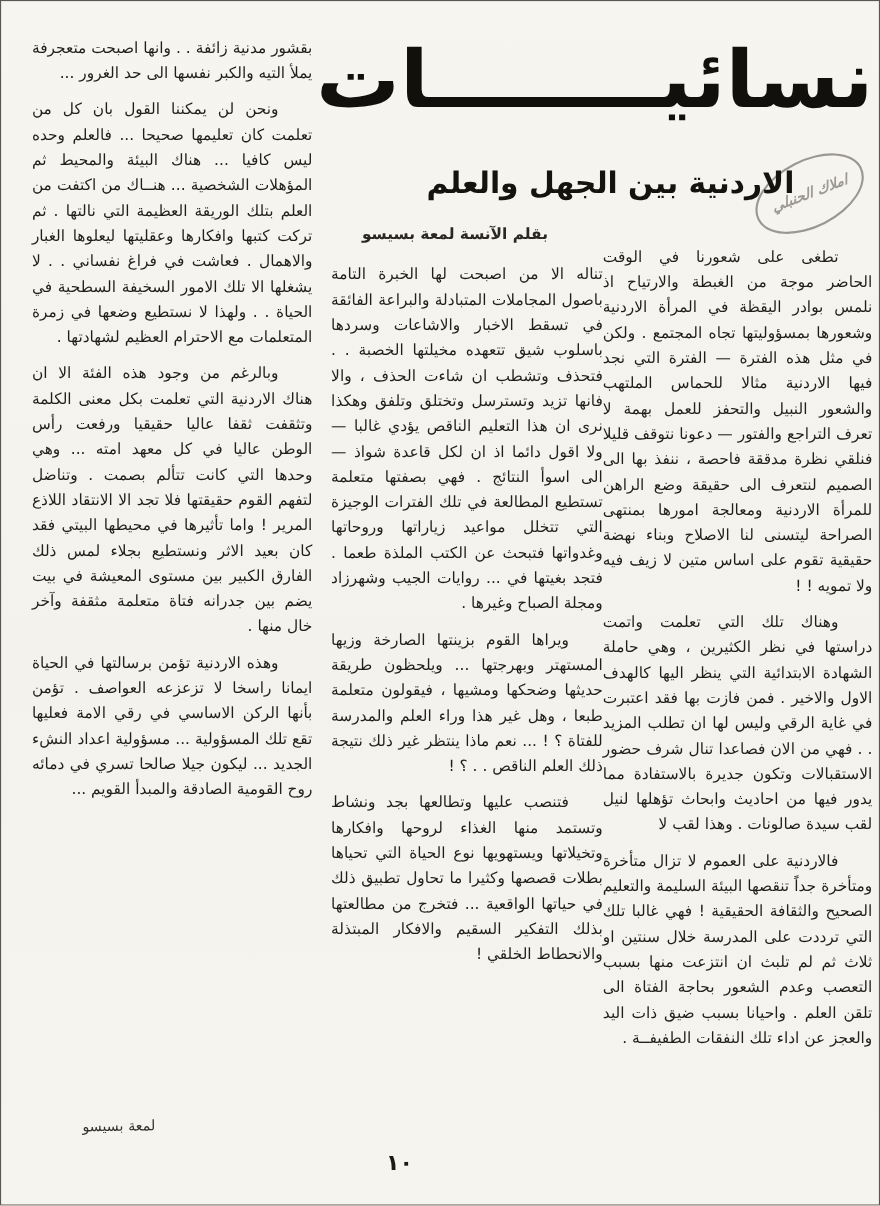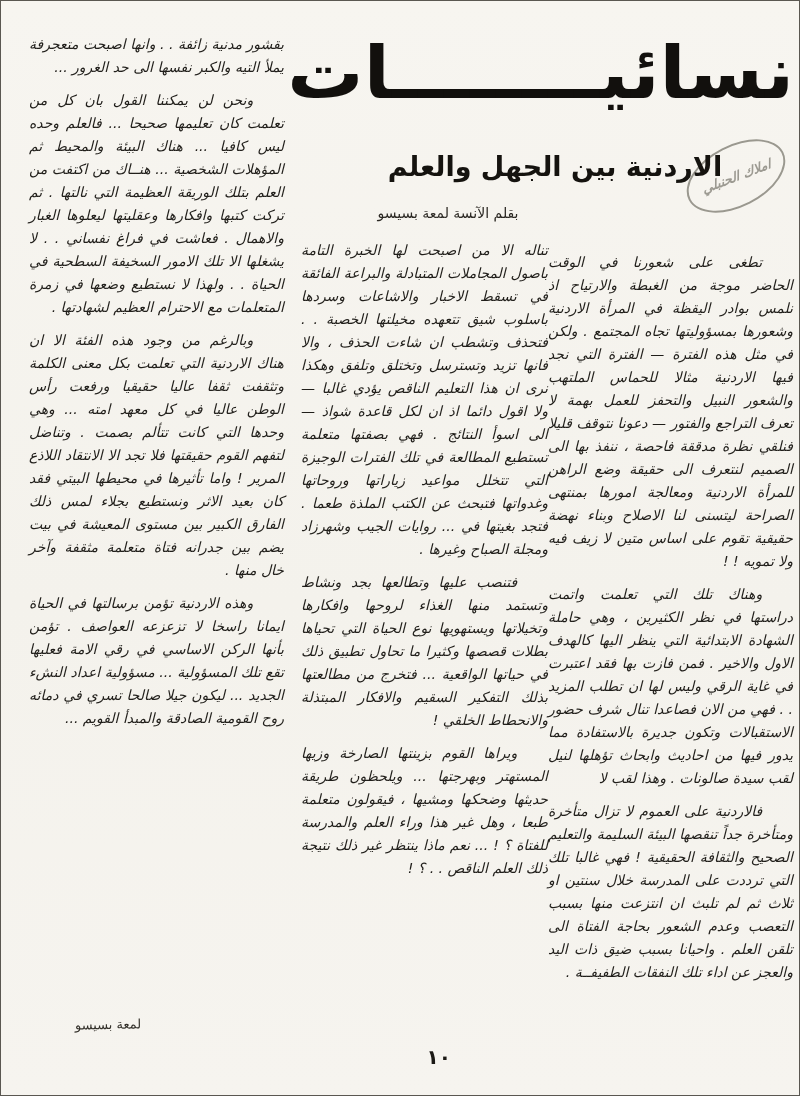--- a/index.html
+++ b/index.html
@@ -24,22 +24,22 @@
     transform:scaleY(0.95);
     white-space:nowrap;
   }
   .article-title{
     position:absolute;top:150px;left:378px;width:352px;
     direction:rtl;text-align:center;
     font-size:27px;font-weight:bold;color:#15130f;
   }
   .byline{
     position:absolute;top:204px;left:328px;width:238px;
-    direction:rtl;text-align:center;
-    font-size:14px;font-weight:400;color:#2b2823;
+    direction:rtl;text-align:left;
+    font-size:14px;font-weight:700;color:#2b2823;
   }
   
   .stamp{
     position:absolute;top:144px;left:682px;width:106px;height:62px;
     border:2px solid #9a988f;border-radius:50%;
     transform:rotate(-27deg);
     display:flex;align-items:center;justify-content:center;
     color:#8d8b82;
     box-sizing:border-box;
     background:transparent;
@@ -50,34 +50,34 @@
     white-space:nowrap;opacity:.85;
   }
   
   .col{
     position:absolute;
     direction:rtl;
     text-align:justify;
     font-size:14px;line-height:23px;
     color:#201e1a;
   }
-  .col p{margin:0 0 10px;text-indent:2.2em;font-style:italic;}
+  .col p{margin:0 0 10px;text-indent:2.2em;}
   .col.cont p:first-child{text-indent:0;}
-  .col-right{left:547px;top:250px;width:245px;}
+  .col-right{left:547px;top:222px;width:245px;}
   .col-middle{left:300px;top:238px;width:247px;}
   .col-left{left:28px;top:32px;width:255px;}
   .signature{
     position:absolute;left:52px;top:1016px;width:110px;
     direction:rtl;text-align:center;
     font-size:13px;color:#33302a;
     transform:rotate(-1deg);
   }
   .page-number{
     position:absolute;left:350px;top:1044px;width:100px;
-    text-align:right;font-size:20px;font-weight:bold;color:#1b1915;
+    text-align:left;font-size:20px;font-weight:bold;color:#1b1915;
     direction:rtl;
   }
 </style>
 </head>
 <body>
 
 <div class="page">
 
   <div class="masthead-title">نسائيــــــــات</div>
 
@@ -90,22 +90,22 @@
   <div class="byline">بقلم الآنسة لمعة بسيسو</div>
 
   <div class="col col-right">
       <p>تطغى على شعورنا في الوقت الحاضر موجة من الغبطة والارتياح اذ نلمس بوادر اليقظة في المرأة الاردنية وشعورها بمسؤوليتها تجاه المجتمع . ولكن في مثل هذه الفترة — الفترة التي نجد فيها الاردنية مثالا للحماس الملتهب والشعور النبيل والتحفز للعمل بهمة لا تعرف التراجع والفتور — دعونا نتوقف قليلا فنلقي نظرة مدققة فاحصة ، ننفذ بها الى الصميم لنتعرف الى حقيقة وضع الراهن للمرأة الاردنية ومعالجة امورها بمنتهى الصراحة ليتسنى لنا الاصلاح وبناء نهضة حقيقية تقوم على اساس متين لا زيف فيه ولا تمويه ! !</p>
       <p>وهناك تلك التي تعلمت واتمت دراستها في نظر الكثيرين ، وهي حاملة الشهادة الابتدائية التي ينظر اليها كالهدف الاول والاخير . فمن فازت بها فقد اعتبرت في غاية الرقي وليس لها ان تطلب المزيد . . فهي من الان فصاعدا تنال شرف حضور الاستقبالات وتكون جديرة بالاستفادة مما يدور فيها من احاديث وابحاث تؤهلها لنيل لقب سيدة صالونات . وهذا لقب لا</p>
       <p>فالاردنية على العموم لا تزال متأخرة ومتأخرة جداً تنقصها البيئة السليمة والتعليم الصحيح والثقافة الحقيقية ! فهي غالبا تلك التي ترددت على المدرسة خلال سنتين او ثلاث ثم لم تلبث ان انتزعت منها بسبب التعصب وعدم الشعور بحاجة الفتاة الى تلقن العلم . واحيانا بسبب ضيق ذات اليد والعجز عن اداء تلك النفقات الطفيفــة .</p>
     </div>
 
   <div class="col col-middle cont">
       <p>تناله الا من اصبحت لها الخبرة التامة باصول المجاملات المتبادلة والبراعة الفائقة في تسقط الاخبار والاشاعات وسردها باسلوب شيق تتعهده مخيلتها الخصبة . . فتحذف وتشطب ان شاءت الحذف ، والا فانها تزيد وتسترسل وتختلق وتلفق وهكذا نرى ان هذا التعليم الناقص يؤدي غالبا — ولا اقول دائما اذ ان لكل قاعدة شواذ — الى اسوأ النتائج . فهي بصفتها متعلمة تستطيع المطالعة في تلك الفترات الوجيزة التي تتخلل مواعيد زياراتها وروحاتها وغدواتها فتبحث عن الكتب الملذة طعما . فتجد بغيتها في ... روايات الجيب وشهرزاد ومجلة الصباح وغيرها .</p>
+      <p>ويراها القوم بزينتها الصارخة وزيها المستهتر وبهرجتها ... ويلحظون طريقة حديثها وضحكها ومشيها ، فيقولون متعلمة طبعا ، وهل غير هذا وراء العلم والمدرسة للفتاة ؟ ! ... نعم ماذا ينتظر غير ذلك نتيجة ذلك العلم الناقص . . ؟ !</p>
       <p>فتنصب عليها وتطالعها بجد ونشاط وتستمد منها الغذاء لروحها وافكارها وتخيلاتها ويستهويها نوع الحياة التي تحياها بطلات قصصها وكثيرا ما تحاول تطبيق ذلك في حياتها الواقعية ... فتخرج من مطالعتها بذلك التفكير السقيم والافكار المبتذلة والانحطاط الخلقي !</p>
-      <p>ويراها القوم بزينتها الصارخة وزيها المستهتر وبهرجتها ... ويلحظون طريقة حديثها وضحكها ومشيها ، فيقولون متعلمة طبعا ، وهل غير هذا وراء العلم والمدرسة للفتاة ؟ ! ... نعم ماذا ينتظر غير ذلك نتيجة ذلك العلم الناقص . . ؟ !</p>
     </div>
 
   <div class="col col-left cont">
       <p>بقشور مدنية زائفة . . وانها اصبحت متعجرفة يملأ التيه والكبر نفسها الى حد الغرور ...</p>
       <p>ونحن لن يمكننا القول بان كل من تعلمت كان تعليمها صحيحا ... فالعلم وحده ليس كافيا ... هناك البيئة والمحيط ثم المؤهلات الشخصية ... هنــاك من اكتفت من العلم بتلك الوريقة العظيمة التي نالتها . ثم تركت كتبها وافكارها وعقليتها ليعلوها الغبار والاهمال . فعاشت في فراغ نفساني . . لا يشغلها الا تلك الامور السخيفة السطحية في الحياة . . ولهذا لا نستطيع وضعها في زمرة المتعلمات مع الاحترام العظيم لشهادتها .</p>
       <p>وبالرغم من وجود هذه الفئة الا ان هناك الاردنية التي تعلمت بكل معنى الكلمة وتثقفت ثقفا عاليا حقيقيا ورفعت رأس الوطن عاليا في كل معهد امته ... وهي وحدها التي كانت تتألم بصمت . وتناضل لتفهم القوم حقيقتها فلا تجد الا الانتقاد اللاذع المرير ! واما تأثيرها في محيطها البيتي فقد كان بعيد الاثر ونستطيع بجلاء لمس ذلك الفارق الكبير بين مستوى المعيشة في بيت يضم بين جدرانه فتاة متعلمة مثقفة وآخر خال منها .</p>
       <p>وهذه الاردنية تؤمن برسالتها في الحياة ايمانا راسخا لا تزعزعه العواصف . تؤمن بأنها الركن الاساسي في رقي الامة فعليها تقع تلك المسؤولية ... مسؤولية اعداد النشء الجديد ... ليكون جيلا صالحا تسري في دمائه روح القومية الصادقة والمبدأ القويم ...</p>
     </div>
 
   <div class="signature">لمعة بسيسو</div>

